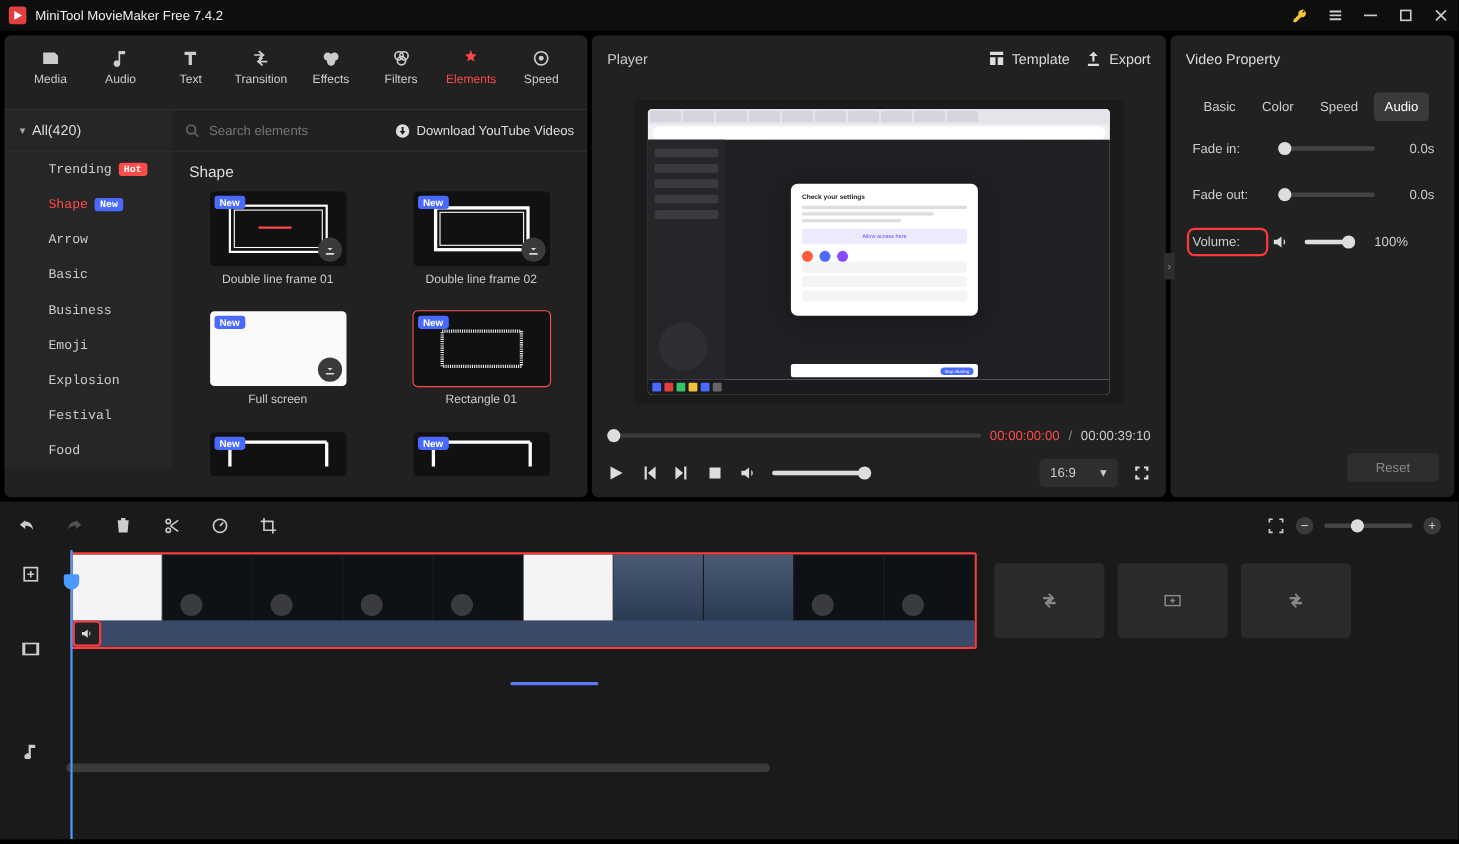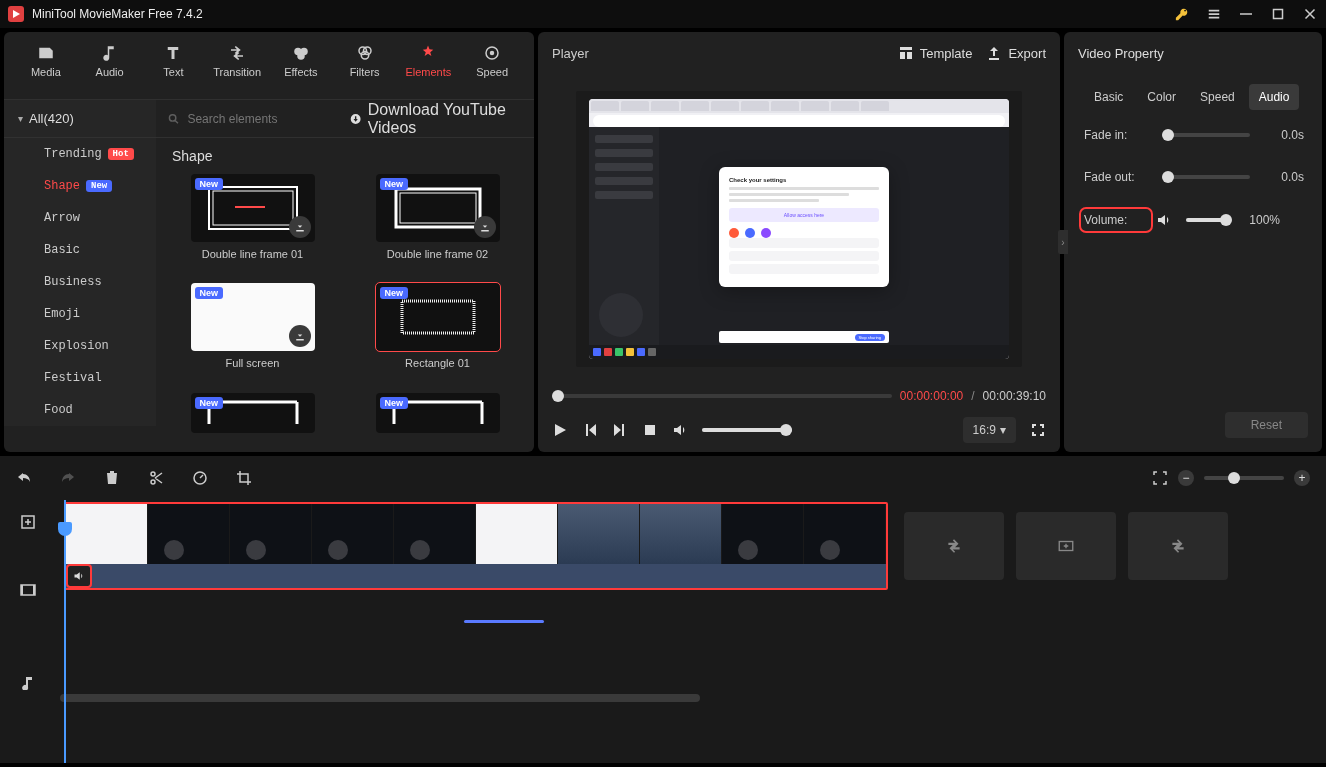--- a/index.html
+++ b/index.html
@@ -30,21 +30,21 @@
 .cat-item { padding: 9px 16px 9px 40px; font-size: 12px; color: #ccc; cursor: pointer; display: flex; align-items: center; gap: 6px; font-family: Liberation Mono, monospace; }
 .cat-item.sel { color: #ff4a4a; }
 .badge { font-size: 9px; padding: 1px 5px; border-radius: 3px; font-weight: 600; }
 .badge-hot { background: #ff4a4a; color: #fff; }
 .badge-new { background: #4a6aff; color: #fff; }
 
 .elem-col { flex: 1; display: flex; flex-direction: column; }
 .search-row { height: 38px; display: flex; align-items: center; padding: 0 12px; gap: 8px; border-bottom: 1px solid #303030; }
 .search-icon { width: 14px; height: 14px; opacity: .6; }
 .search-input { flex: 1; background: transparent; border: none; color: #ccc; font-size: 12px; outline: none; }
-.dl-link { font-size: 16px; color: #ddd; cursor: pointer; display: flex; align-items: center; gap: 6px; }
+.dl-link { font-size: 12px; color: #ddd; cursor: pointer; display: flex; align-items: center; gap: 6px; }
 
 .elem-section-title { padding: 10px 16px 6px; font-size: 14px; color: #ddd; font-weight: 500; }
 .elem-grid { padding: 4px 12px; display: grid; grid-template-columns: 1fr 1fr; gap: 8px 16px; overflow-y: auto; flex: 1; }
 .elem-card { display: flex; flex-direction: column; align-items: center; gap: 6px; }
 .elem-thumb { width: 124px; height: 68px; border-radius: 4px; position: relative; background: #111; display: flex; align-items: center; justify-content: center; }
 .elem-thumb.sel { outline: 1px solid #ff4a4a; }
 .thumb-badge { position: absolute; top: 4px; left: 4px; }
 .dl-btn { position: absolute; bottom: 4px; right: 4px; width: 22px; height: 22px; border-radius: 50%; background: #3a3a3a; display: inline-flex; align-items: center; justify-content: center; }
 .dl-btn svg { width: 12px; height: 12px; fill: #ddd; }
 .elem-name { font-size: 11px; color: #ccc; }
@@ -80,21 +80,21 @@
 .progress-track { flex: 1; height: 4px; background: #3a3a3a; border-radius: 2px; position: relative; }
 .progress-thumb { position: absolute; left: 0; top: -4px; width: 12px; height: 12px; border-radius: 50%; background: #ddd; }
 .time-current { color: #ff4a4a; font-size: 12px; }
 .time-sep { color: #888; font-size: 12px; }
 .time-total { color: #ccc; font-size: 12px; }
 .controls-row { height: 44px; display: flex; align-items: center; padding: 0 14px; gap: 14px; }
 .ctrl-icon { width: 16px; height: 16px; cursor: pointer; fill: #ddd; }
 .vol-track { width: 90px; height: 4px; background: #555; border-radius: 2px; position: relative; }
 .vol-thumb { position: absolute; right: 0; top: -4px; width: 12px; height: 12px; border-radius: 50%; background: #ddd; }
 .spacer { flex: 1; }
-.ratio-sel { height: 26px; background: #2e2e2e; border-radius: 4px; display: flex; align-items: center; padding: 0 10px; gap: 4px; font-size: 12px; color: #ccc; cursor: pointer; justify-content: flex-end; }
+.ratio-sel { height: 26px; background: #2e2e2e; border-radius: 4px; display: flex; align-items: center; padding: 0 10px; gap: 22px; font-size: 12px; color: #ccc; cursor: pointer; justify-content: flex-end; }
 
 .right-panel { flex: 1; background: #212121; border-radius: 6px; display: flex; flex-direction: column; position: relative; }
 .collapse-handle { position: absolute; left: -6px; top: 50%; transform: translateY(-50%); width: 10px; height: 24px; background: #2e2e2e; border-radius: 2px 0 0 2px; display: flex; align-items: center; justify-content: center; cursor: pointer; font-size: 10px; color: #888; }
 .rp-header { height: 42px; display: flex; align-items: center; padding: 0 14px; font-size: 13px; color: #ddd; }
 .rp-tabs { display: flex; gap: 4px; padding: 0 12px 0 20px; margin-top:10px;}
 .rp-tab { padding: 6px 10px; font-size: 12px; color: #ccc; border-radius: 4px; cursor: pointer; }
 .rp-tab.active { background: #3a3a3a; color: #fff; }
 .prop-rows { padding: 18px 18px 0 20px; display: flex; flex-direction: column; gap: 28px; }
 .prop-row { display: flex; align-items: center; gap: 8px; }
 .prop-label { width: 64px; font-size: 12px; color: #ccc; }

